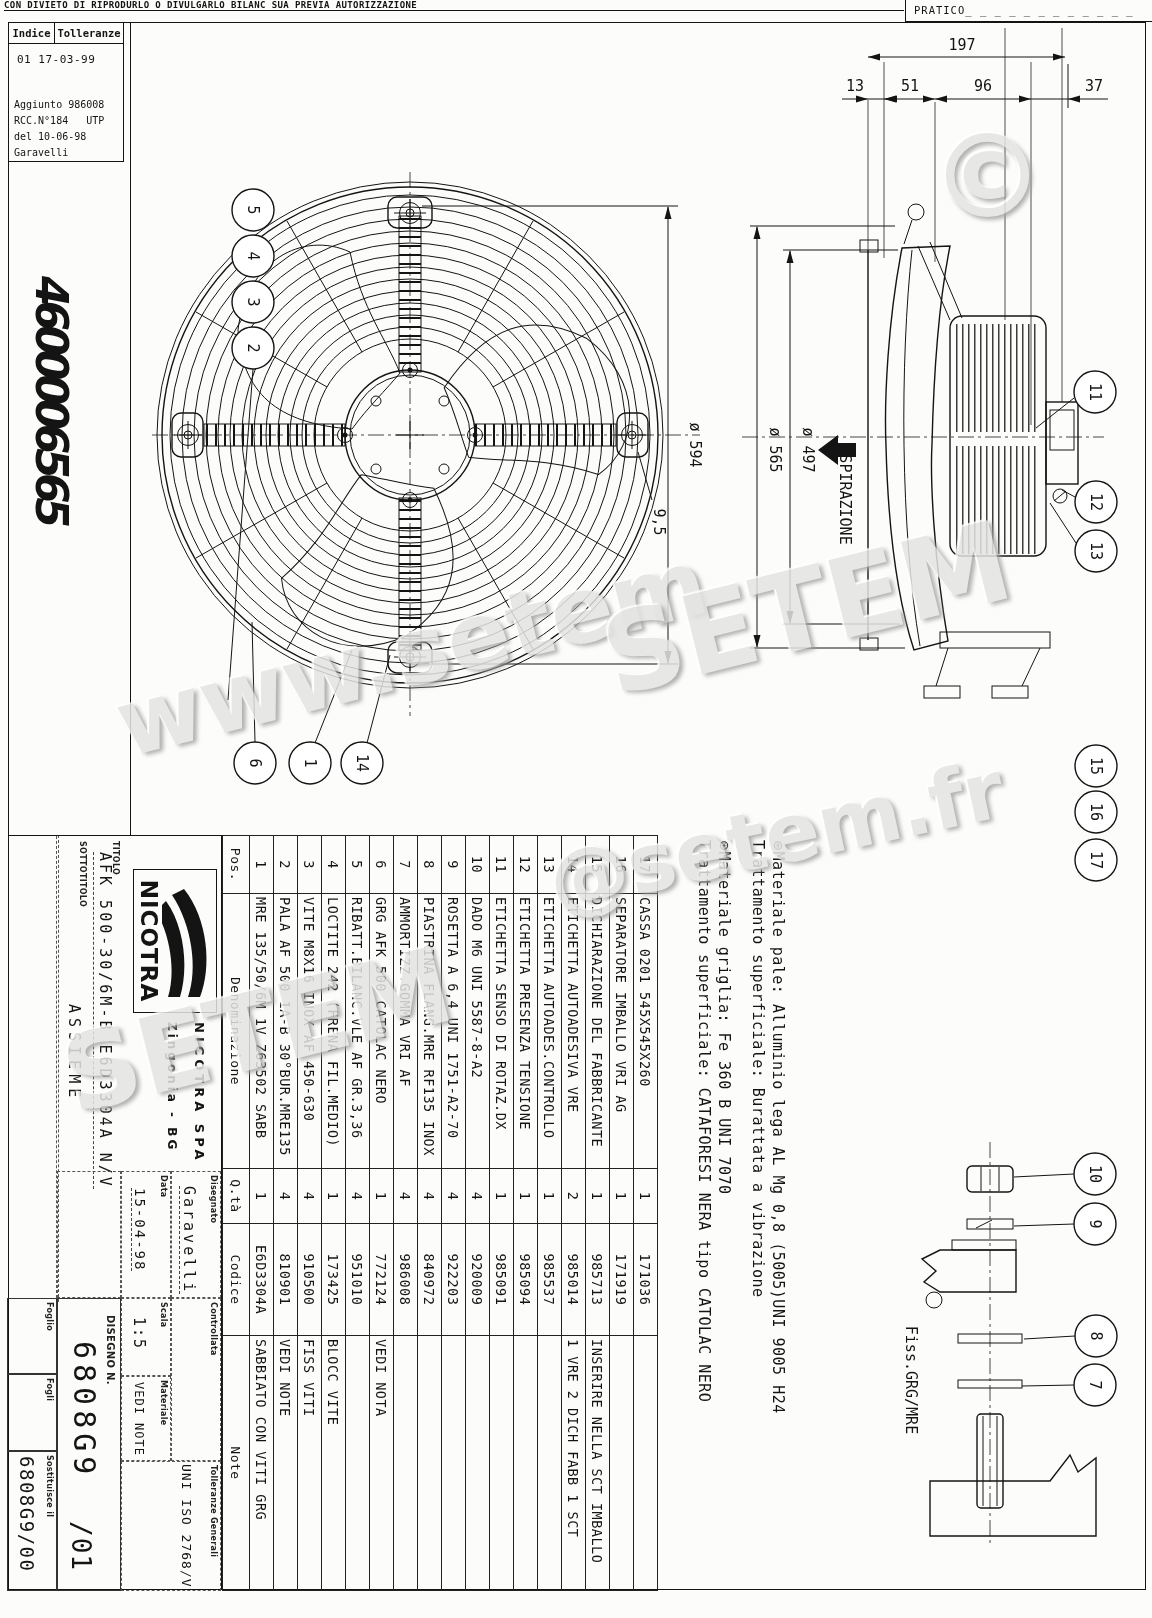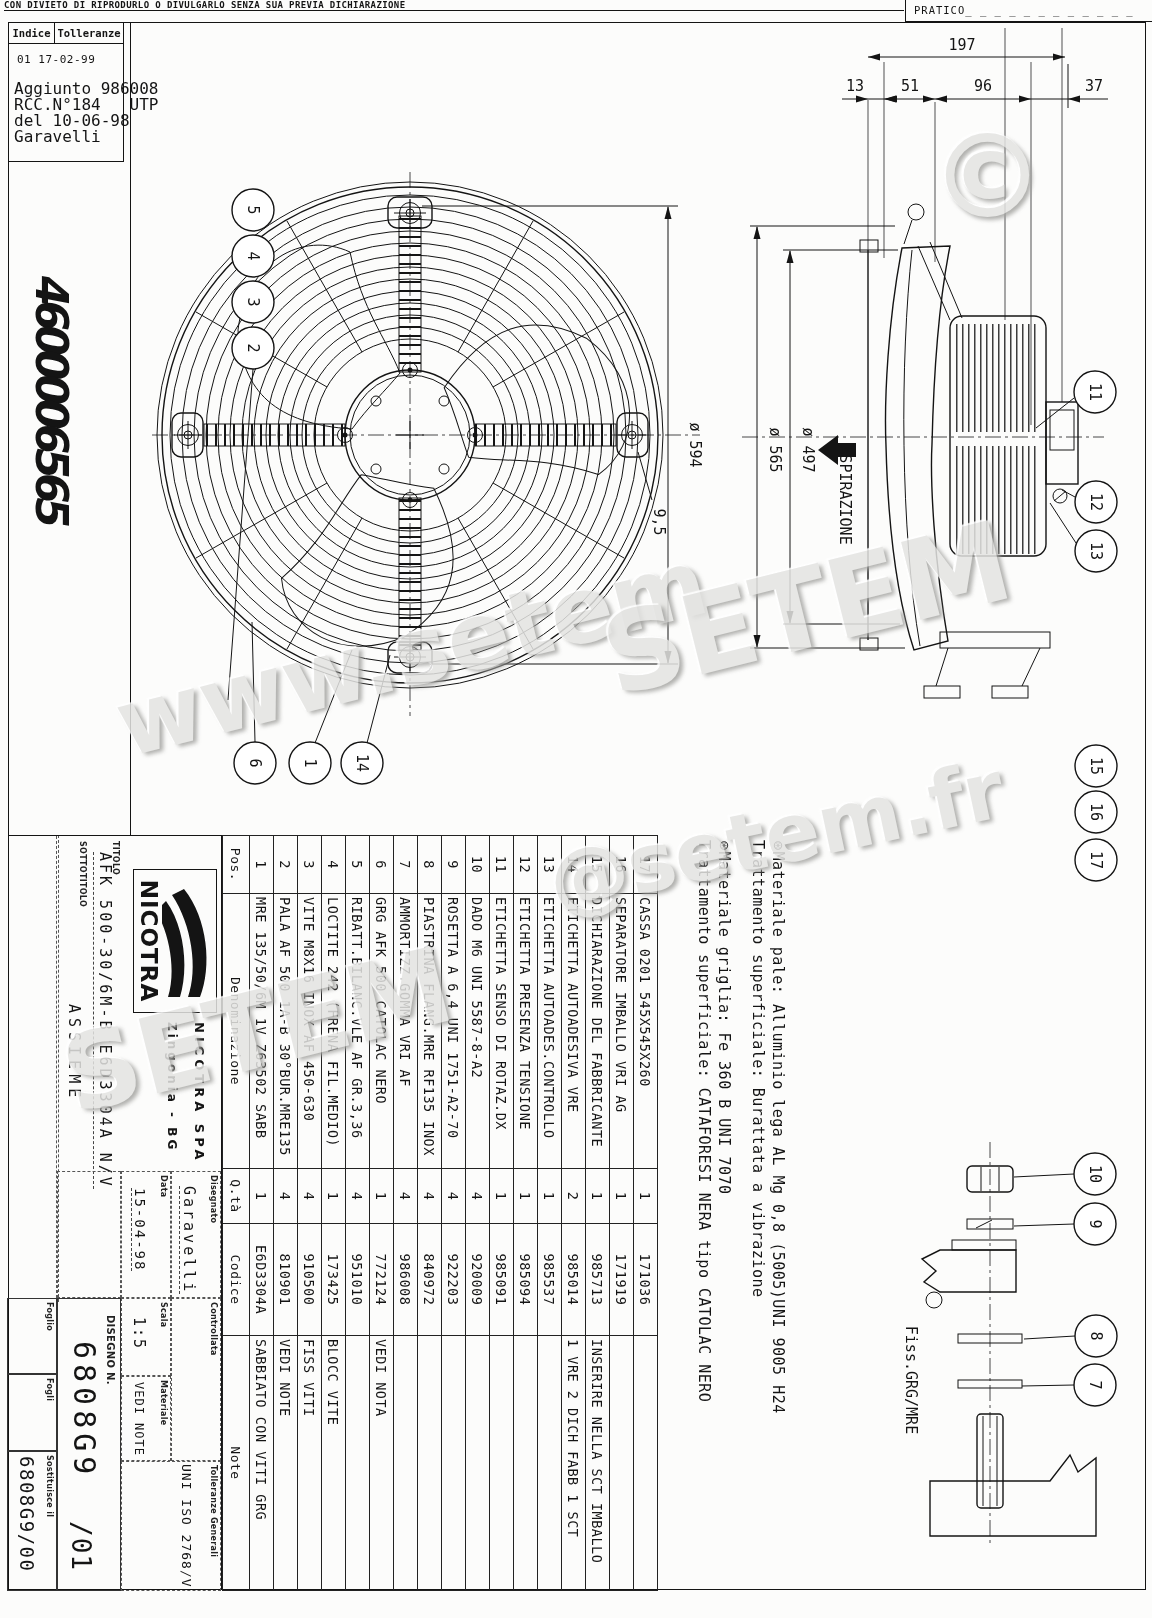--- a/index.html
+++ b/index.html
@@ -17,21 +17,21 @@
              border-bottom:1.2px solid #141414;overflow:hidden;}
   #praticobox{left:905px;top:0;width:247px;height:22px;border-left:1.4px solid #141414;border-bottom:1.4px solid #141414;
               font-size:10.5px;letter-spacing:1px;padding:4px 0 0 8px;}
   
   #revbox{left:8px;top:22px;width:116px;height:140px;border:1.4px solid #141414;font-size:10.5px;}
   #revbox .hd{position:absolute;top:0;height:21px;border-bottom:1.2px solid #141414;font-weight:bold;
               display:flex;align-items:center;justify-content:center;}
   #revhd1{left:0;width:46px;border-right:1.2px solid #141414;}
   #revhd2{left:46px;width:68px;}
   #revrow{position:absolute;left:8px;top:30px;font-size:11px;letter-spacing:.5px;}
-  #revnotes{position:absolute;left:5px;top:58px;font-size:16px;line-height:16px;white-space:pre;}
+  #revnotes{position:absolute;left:5px;top:74px;font-size:10px;line-height:16px;white-space:pre;}
   
   #bignum{left:26px;top:276px;font-size:44px;font-weight:bold;font-style:italic;
           font-family:"DejaVu Sans",sans-serif;letter-spacing:-6px;}
   
   .noteblock{position:absolute;writing-mode:vertical-rl;text-orientation:mixed;
              font-size:15px;letter-spacing:.5px;white-space:nowrap;line-height:20px;}
   .noteblock .mk{font-family:"DejaVu Sans",sans-serif;font-size:13px;}
   
   #parts-rot{left:222px;top:835px;width:755px;height:436px;transform-origin:0 0;
              transform:rotate(90deg) translateY(-436px);}
@@ -64,31 +64,31 @@
   .balloon circle{fill:#fff;stroke:#141414;stroke-width:1.4;}
   .balloon text{font:15px "DejaVu Sans Mono",monospace;fill:#141414;text-anchor:middle;dominant-baseline:central;}
   .rungV{stroke:#141414;stroke-width:22;stroke-dasharray:2 7;fill:none;}
   .fins{stroke:#1b1b1b;stroke-width:108;stroke-dasharray:1.5 4.5;fill:none;opacity:.85;}
 </style>
 </head>
 <body>
 
 <div id="sheet">
 
-  <div class="abs" id="topnotice">CON DIVIETO DI RIPRODURLO O DIVULGARLO SENZA SUA PREVIA DICHIARAZIONE</div>
+  <div class="abs" id="topnotice">CON DIVIETO DI RIPRODURLO O DIVULGARLO BILANC SUA PREVIA AUTORIZZAZIONE</div>
   <div class="abs" id="praticobox">PRATICO_ _ _ _ _ _ _ _ _ _ _ _</div>
 
   <div class="abs" id="frame"></div>
   <div class="abs" id="leftdiv"></div>
   <div class="abs" id="stripdash"></div>
 
   <div class="abs" id="revbox">
     <div class="hd" id="revhd1">Indice</div>
     <div class="hd" id="revhd2">Tolleranze</div>
-    <div id="revrow">01    17-02-99</div>
+    <div id="revrow">01    17-03-99</div>
     <div id="revnotes">Aggiunto 986008
 RCC.N°184   UTP
 del 10-06-98
 Garavelli</div>
   </div>
 
   <div class="vtext" id="bignum">4600006565</div>
 
   <svg width="1152" height="1618" viewBox="0 0 1152 1618">
 

